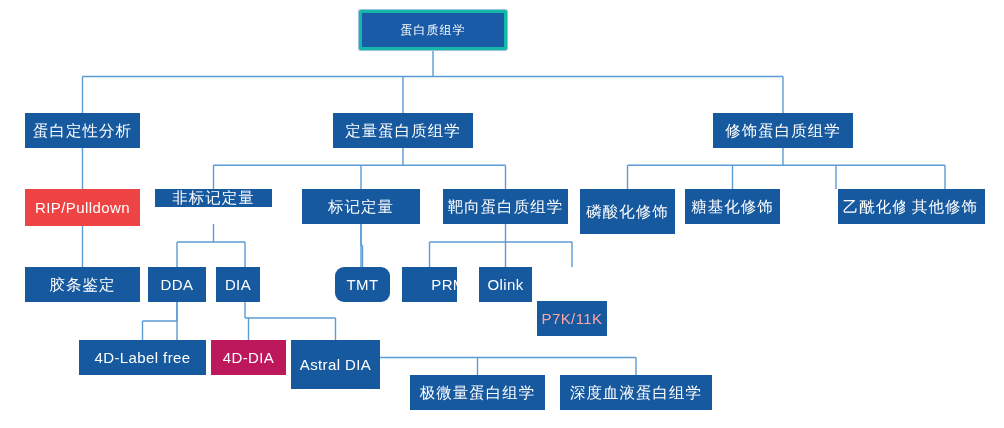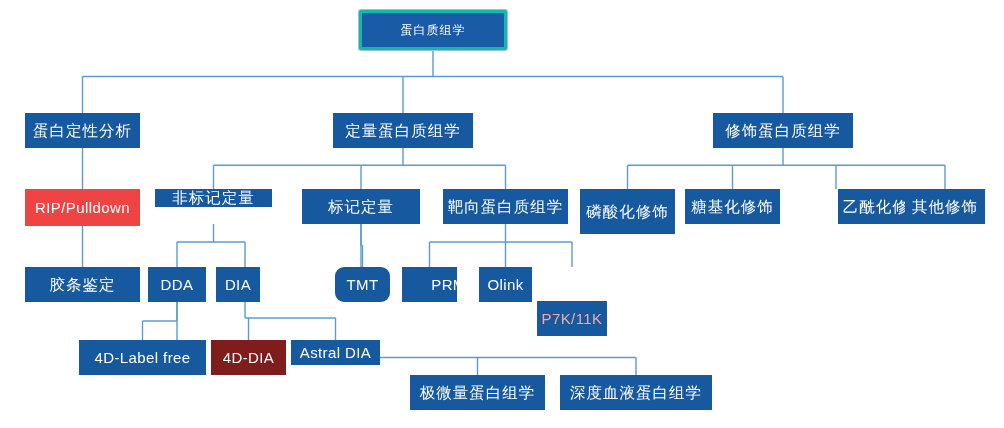--- a/index.html
+++ b/index.html
@@ -147,24 +147,24 @@
       </div>
       <div class="node" style="left: 479px; top: 267px; width: 53px; height: 35px; background: rgb(23, 89, 159); color: rgb(255, 255, 255);">
         <span>Olink</span>
       </div>
       <div class="node" style="left: 537px; top: 267px; width: 70px; height: 35px; background: rgb(23, 89, 159); color: #fca5a5; margin-top: 34px;">
         <span>P7K/11K</span>
       </div>
       <div class="node" style="left: 79px; top: 340px; width: 127px; height: 35px; background: rgb(23, 89, 159); color: rgb(255, 255, 255);">
         <span>4D-Label free</span>
       </div>
-      <div class="node" style="left: 211px; top: 340px; width: 75px; height: 35px; background: #7f1d1d; color: rgb(255, 255, 255);">
+      <div class="node" style="left: 211px; top: 340px; width: 75px; height: 35px; background: #be185d; color: rgb(255, 255, 255);">
         <span>4D-DIA</span>
       </div>
-      <div class="node" style="left: 291px; top: 340px; width: 89px; height: 25px; background: rgb(23, 89, 159); color: rgb(255, 255, 255); text-align: right;">
+      <div class="node" style="left: 291px; top: 340px; width: 89px; height: 49px; background: rgb(23, 89, 159); color: rgb(255, 255, 255); text-align: right;">
         <span>Astral DIA</span>
       </div>
       <div class="node cjk" style="left: 410px; top: 375px; width: 135px; height: 35px; background: rgb(23, 89, 159); color: rgb(255, 255, 255);">
         <span>极微量蛋白组学</span>
       </div>
       <div class="node cjk" style="left: 560px; top: 375px; width: 152px; height: 35px; background: rgb(23, 89, 159); color: rgb(255, 255, 255);">
         <span>深度血液蛋白组学</span>
       </div>
     </div>
 </div>

